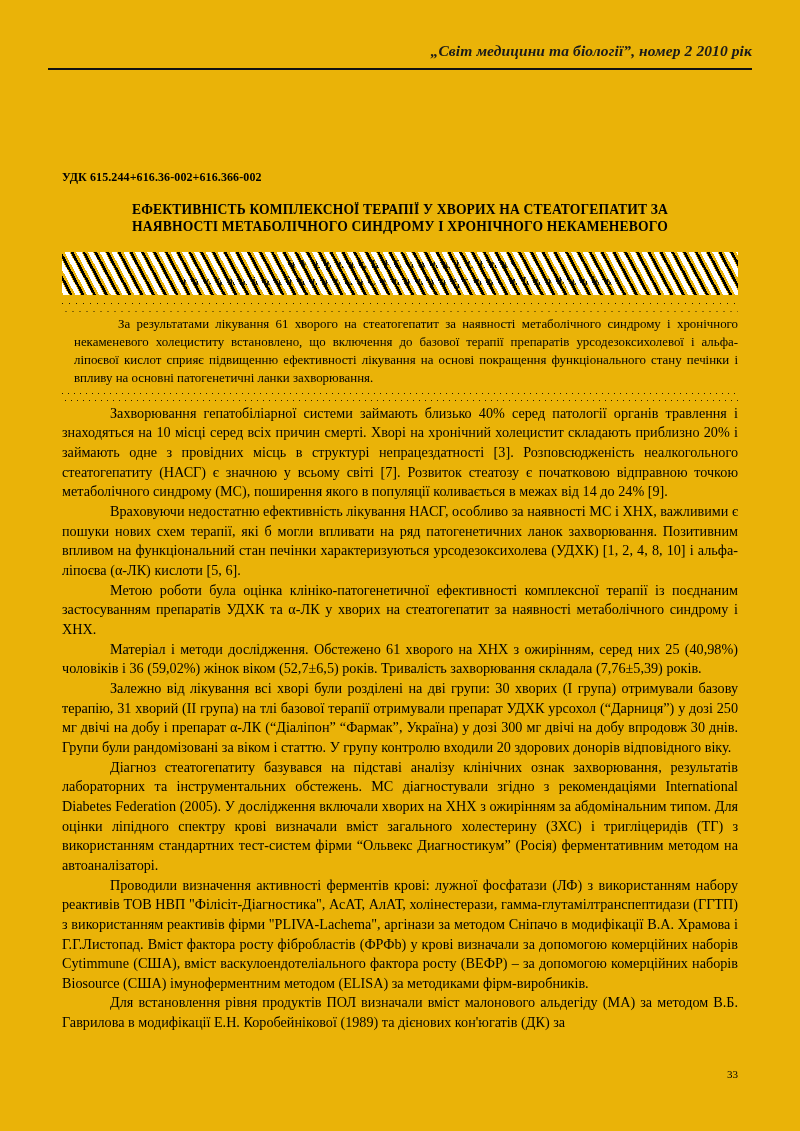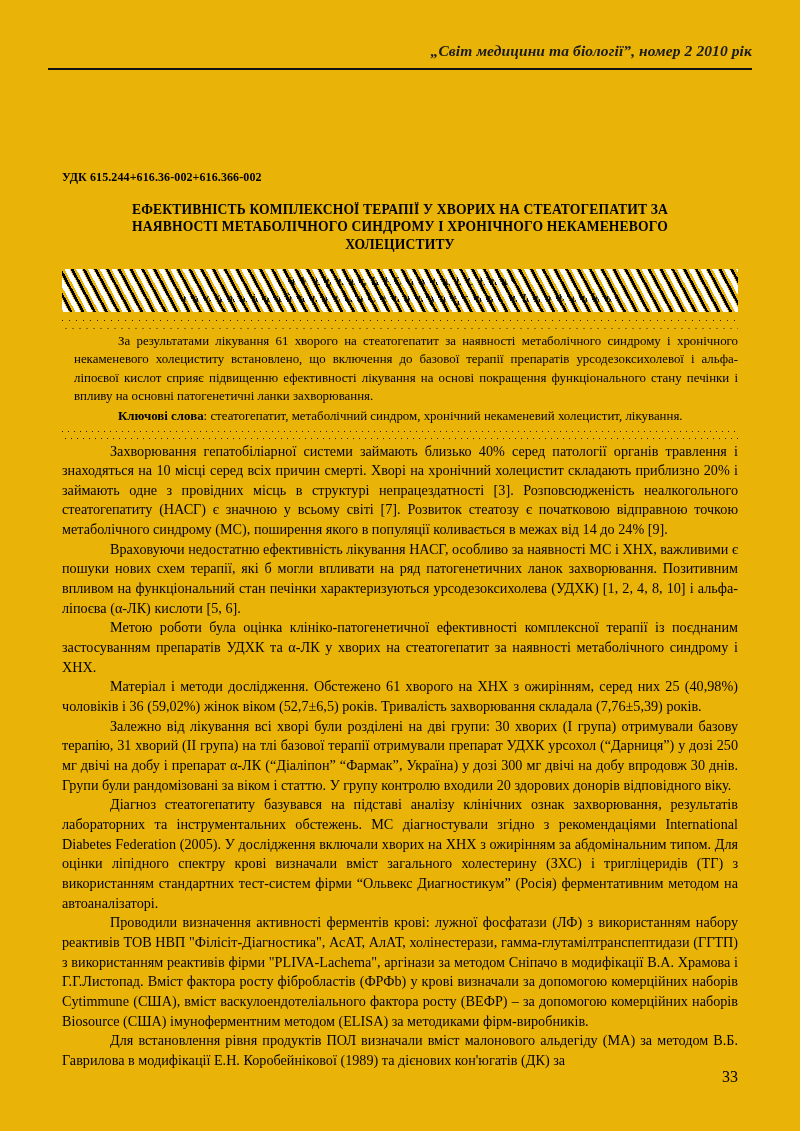--- a/index.html
+++ b/index.html
@@ -153,52 +153,50 @@
     hyphens: none;
   }
   .body-text p.first { margin-top: 1px; }
   .body-text p b { font-weight: normal; }
 
   
   .folio {
     position: absolute;
     right: 62px;
     top: 1068px;
-    font-size: 16px;
+    font-size: 11px;
   }
 </style>
 </head>
 <body>
 
 <div id="page">
 
   <div class="running-head">„Світ медицини та біології”, номер 2 2010 рік</div>
   <div class="head-rule"></div>
 
   <div class="content">
 
     <div class="udk">УДК 615.244+616.36-002+616.366-002</div>
 
     <div class="article-title">
       <div>ЕФЕКТИВНІСТЬ КОМПЛЕКСНОЇ ТЕРАПІЇ У ХВОРИХ НА СТЕАТОГЕПАТИТ ЗА</div>
       <div>НАЯВНОСТІ МЕТАБОЛІЧНОГО СИНДРОМУ І ХРОНІЧНОГО НЕКАМЕНЕВОГО</div>
-      <div>ХОЛЕЦИСТИТУ</div>
     </div>
 
     <div class="author-block">
       <div class="au-line">Н.У. Вірстюк, Н.Р.Соломчак, В.С.Нейко</div>
       <div class="aff-line">Івано-Франківський національний медичний університет, м. Івано-Франківськ</div>
       <div class="hatch-overlay"></div>
     </div>
 
     <div class="zigzag"></div>
 
     <div class="abstract">
       <p>За результатами лікування 61 хворого на стеатогепатит за наявності метаболічного синдрому і хронічного некаменевого холециститу встановлено, що включення до базової терапії препаратів урсодезоксихолевої і альфа-ліпоєвої кислот сприяє підвищенню ефективності лікування на основі покращення функціонального стану печінки і впливу на основні патогенетичні ланки захворювання.</p>
-      <p class="keywords"><b>Ключові слова</b><span>: стеатогепатит, метаболічний синдром, хронічний некаменевий холецистит, лікування.</span></p>
     </div>
 
     <div class="zigzag dense"></div>
 
     <div class="body-text">
       <p class="first"><b></b><span>Захворювання гепатобіліарної системи займають близько 40% серед патології органів травлення і знаходяться на 10 місці серед всіх причин смерті. Хворі на хронічний холецистит складають приблизно  20% і займають одне з провідних місць в структурі непрацездатності [3]. Розповсюдженість неалкогольного стеатогепатиту (НАСГ) є значною у всьому світі [7]. Розвиток стеатозу є початковою відправною точкою метаболічного синдрому (МС), поширення якого в популяції коливається в межах від 14 до 24% [9].</span></p>
       <p><b></b><span>Враховуючи недостатню ефективність лікування НАСГ, особливо за наявності МС і ХНХ, важливими є пошуки нових схем терапії, які б могли впливати на ряд патогенетичних ланок захворювання. Позитивним впливом на функціональний стан печінки характеризуються урсодезоксихолева (УДХК) [1, 2, 4, 8, 10] і альфа-ліпоєва (α-ЛК) кислоти [5, 6].</span></p>
       <p><b>Метою</b><span> роботи була оцінка клініко-патогенетичної ефективності комплексної терапії із поєднаним застосуванням препаратів УДХК та α-ЛК у хворих на стеатогепатит за наявності метаболічного синдрому і ХНХ.</span></p>
       <p><b>Матеріал і методи дослідження.</b><span> Обстежено 61 хворого на ХНХ з ожирінням, серед них 25 (40,98%) чоловіків і 36 (59,02%) жінок віком (52,7±6,5) років. Тривалість захворювання складала (7,76±5,39) років.</span></p>
       <p><b></b><span>Залежно від лікування всі хворі були розділені на дві групи: 30 хворих (І група) отримували базову терапію, 31 хворий (ІІ група) на тлі базової терапії отримували препарат УДХК урсохол (“Дарниця”) у дозі 250 мг двічі на добу і препарат α-ЛК (“Діаліпон”  “Фармак”, Україна) у дозі 300 мг двічі на добу впродовж 30 днів. Групи були рандомізовані за віком і статтю. У групу контролю входили 20 здорових донорів відповідного віку.</span></p>

